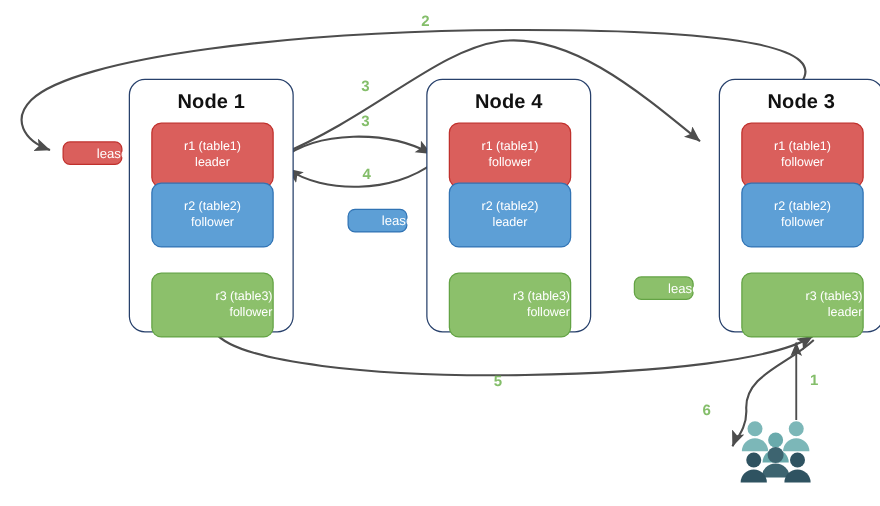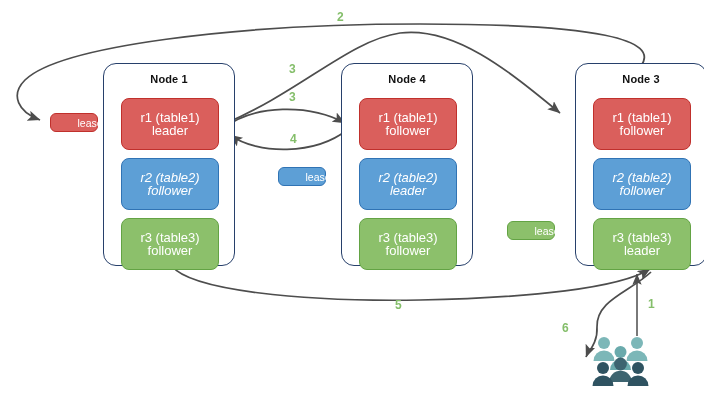--- a/index.html
+++ b/index.html
@@ -34,51 +34,51 @@
     background: #ffffff;
     border: 1.6px solid #27406b;
     border-radius: 13px;
   }
   .node-title {
     position: absolute;
     left: 0;
     right: 0;
     top: 9px;
     text-align: center;
-    font-size: 11px;
+    font-size: 16px;
     font-weight: bold;
     color: #111111;
     letter-spacing: .1px;
   }
 
   
   .replica {
     position: absolute;
     box-sizing: border-box;
     width: 98px;
     height: 52px;
     left: 17px;
     border-radius: 8px;
     display: flex;
     flex-direction: column;
     align-items: center;
     justify-content: center;
     color: #ffffff;
-    font-size: 13px;
+    font-size: 10px;
     line-height: 13.5px;
     text-align: center;
   }
   .replica .ln { display: block; white-space: nowrap; }
   .r-red   { background: #da5f5c; border: 1.4px solid #c0302c; }
   .r-blue  { background: #5d9fd6; border: 1.4px solid #3073b4; }
   .r-green { background: #8cc06b; border: 1.4px solid #63a344; }
 
   .rep-1 { top: 34px; }
-  .rep-2 { top: 94px; font-style: italic; }
-  .rep-3 { top: 154px; }
+  .rep-2 { top: 82px; }
+  .rep-3 { top: 154px; align-items: flex-end; }
 
   
   .lease {
     position: absolute;
     box-sizing: border-box;
     border-radius: 6px;
     display: flex;
     align-items: center;
     justify-content: center;
     color: #ffffff;

